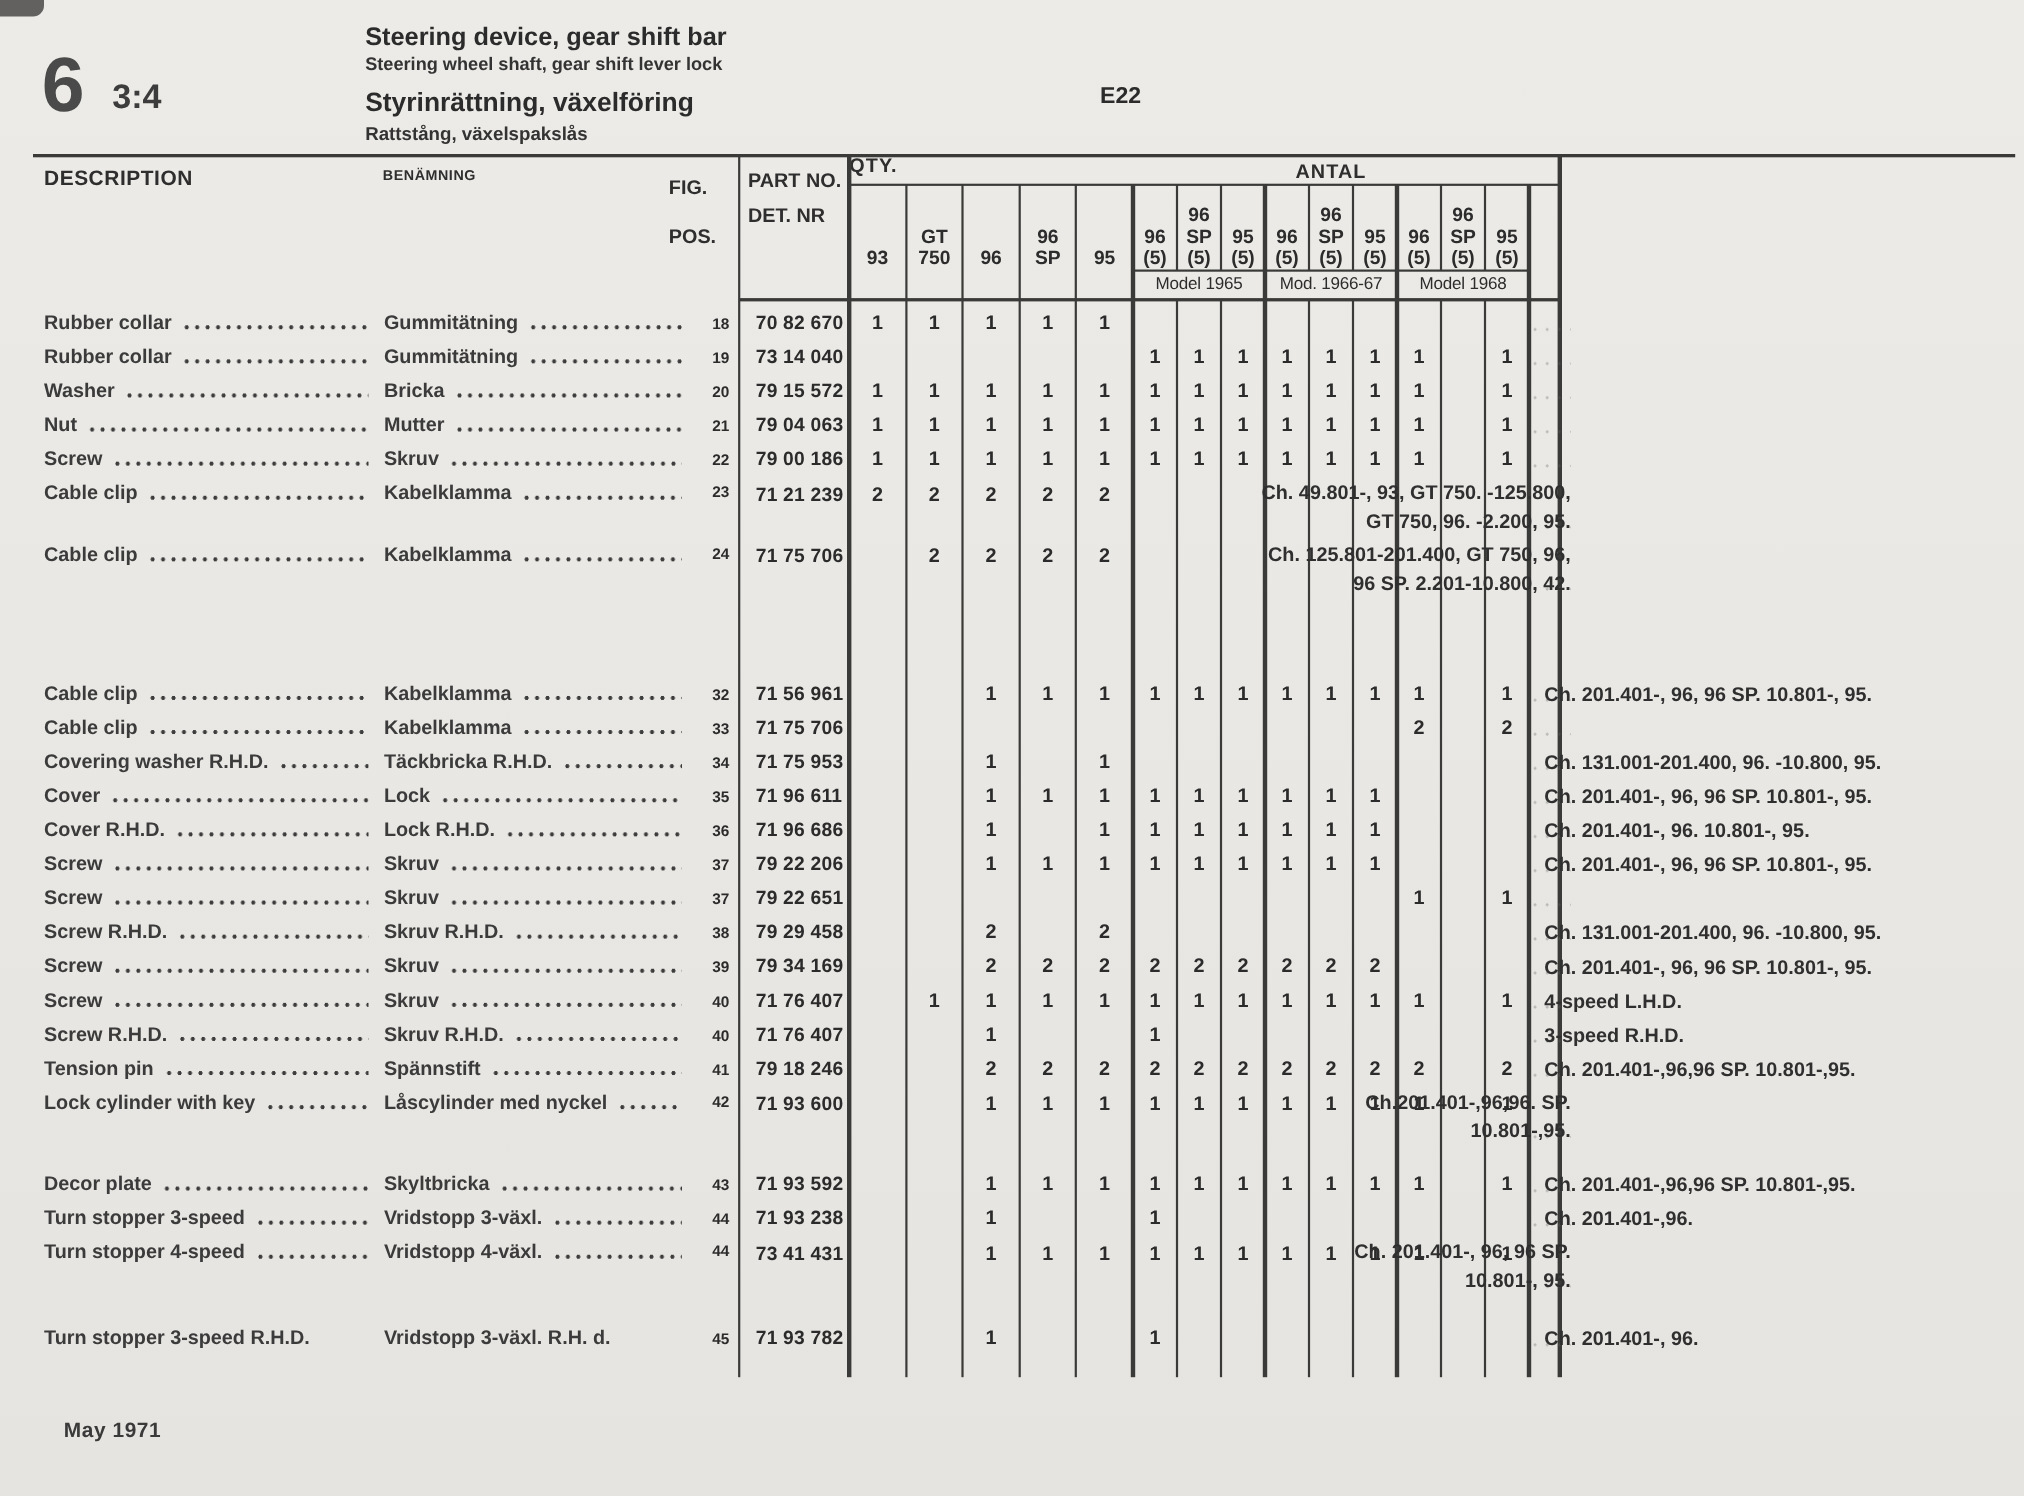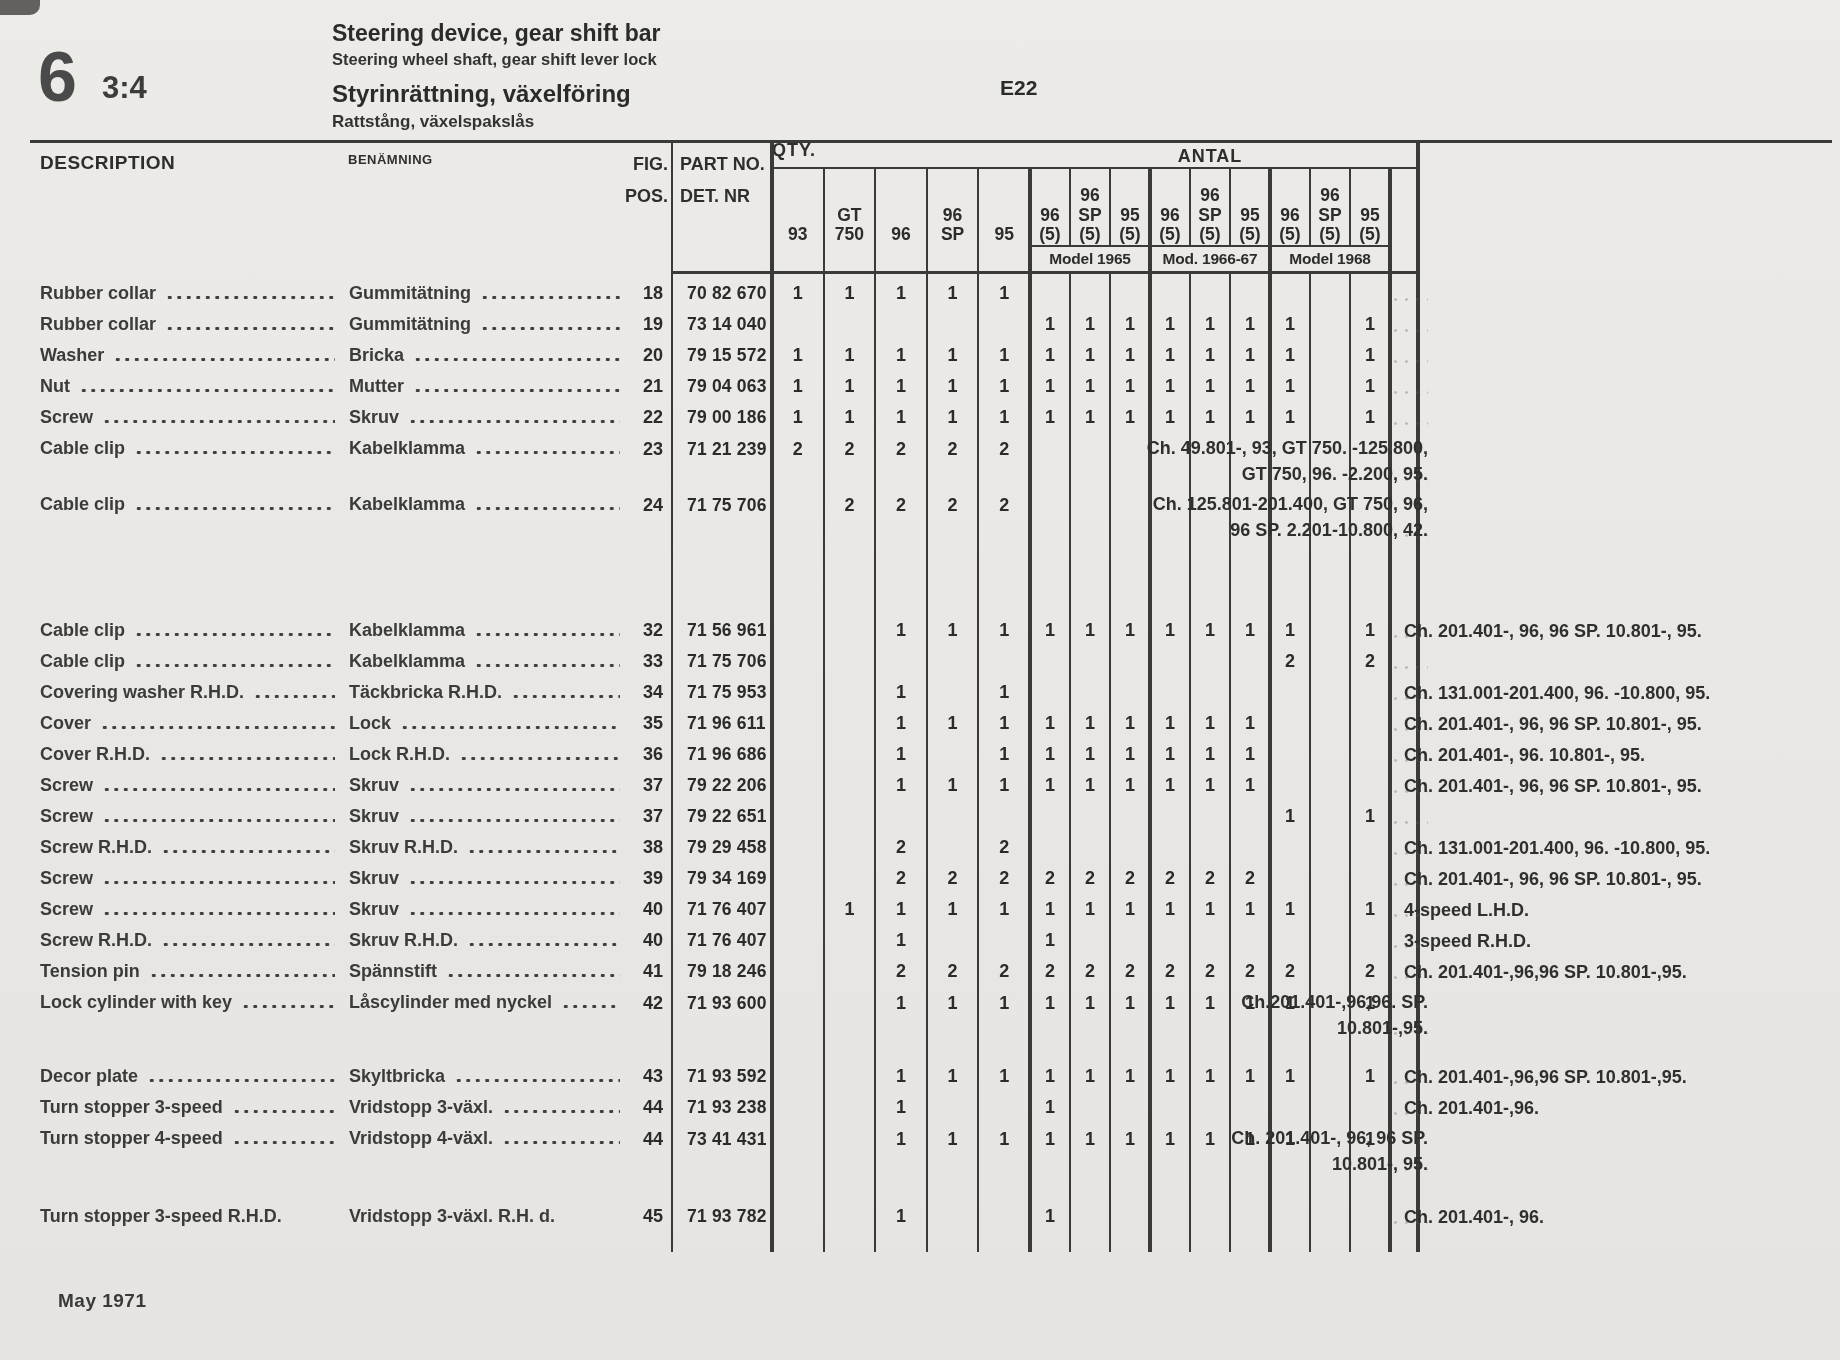--- a/index.html
+++ b/index.html
@@ -24,50 +24,50 @@
   #figure-ref { left:1000px; top:76px; font-size:21px; font-weight:700; color:#2b2b2b; }
   #brand-block { left:1593px; top:18px; width:220px; text-align:center; }
   #brand-logo { font-size:47px; font-weight:900; letter-spacing:1px; color:#454545; transform:scaleY(.74) scaleX(1.04); transform-origin:center top; line-height:1; }
   #brand-sub1 { font-size:16px; color:#7d7c7a; letter-spacing:1px; margin-top:2px; }
   #brand-sub2 { font-size:16px; color:#85837f; letter-spacing:1.5px; margin-top:1px; }
 
   
   .thead-label { font-weight:700; color:#2e2e2e; }
   #h-description { left:40px;  top:152px; font-size:19px; letter-spacing:.5px; }
   #h-benamning   { left:348px; top:152px; font-size:13px; letter-spacing:.5px; }
-  #h-figpos  { left:608px; top:148px; width:60px;  text-align:right; font-size:18px; line-height:32px; }
+  #h-figpos  { left:608px; top:148px; width:60px;  text-align:left; font-size:18px; line-height:45px; }
   #h-partno  { left:680px; top:148px; width:95px;  font-size:18px; line-height:32px; }
   #h-qty     { left:772px;  top:140px; width:258px; text-align:left; font-size:18px; letter-spacing:1px; }
   #h-antal   { left:1030px; top:146px; width:360px; text-align:center; font-size:18px; letter-spacing:1px; }
   #h-remarks { left:1430px; top:150px; width:340px; text-align:center; font-size:18px; line-height:33px; letter-spacing:.5px; }
 
   .grid-line { position:absolute; background:#3a3a39; }
 
   .colhead { position:absolute; top:172px; height:72px; display:flex; flex-direction:column;
              justify-content:flex-end; align-items:center; font-size:17.5px; font-weight:700;
              line-height:1.1; color:#2c2c2c; }
   .band { position:absolute; top:247px; height:23px; display:flex; align-items:center; justify-content:center;
-          font-size:15.5px; font-weight:700; letter-spacing:-.2px; color:#2c2c2c; white-space:nowrap; }
+          font-size:15.5px; font-weight:400; letter-spacing:-.2px; color:#2c2c2c; white-space:nowrap; }
 
   
   #rows-host { left:40px; top:278px; width:1768px; }
   .section { display:block; }
   .row { display:grid;
          grid-template-columns:305px 285px 42px 100px repeat(5,51.6px) repeat(9,40px) 38px 380px;
          align-items:center; min-height:31px; }
   .row.tall { min-height:56px; align-items:start; }
   .row.tall .cell { padding-top:2px; }
   .cell { min-height:1px; }
   .desc, .ben { display:flex; align-items:flex-end; font-size:18px; font-weight:700; color:#3b3b3b; white-space:nowrap; }
   .ben { padding-left:4px; }
   .row.tall .desc, .row.tall .ben { margin-top:3px; }
   .leader { flex:1 1 auto; height:9px; align-self:center; margin:8px 10px 0 9px;
             background-image:radial-gradient(circle, #3c3c3c 1.7px, rgba(0,0,0,0) 1.9px);
             background-size:9.5px 9px; background-repeat:repeat-x; background-position:left center; }
-  .fig  { text-align:right; padding-right:9px; font-size:18px; font-weight:700; color:#2b2b2b; }
+  .fig  { text-align:right; padding-right:9px; font-size:14px; font-weight:700; color:#2b2b2b; }
   .part { padding-left:15px; font-size:17.5px; font-weight:700; letter-spacing:.2px; color:#2b2b2b; white-space:nowrap; }
   .qtycell { text-align:center; font-size:18px; font-weight:700; color:#2b2b2b; }
   .row.tall .qtycell, .row.tall .fig, .row.tall .part { margin-top:4px; }
   .remarks { grid-column:19; padding-left:14px; font-size:18px; font-weight:700; color:#2f2f2f; white-space:nowrap;
              align-self:stretch; display:flex; flex-direction:column; justify-content:center;
              background-image:radial-gradient(circle, rgba(95,95,95,.33) 1.3px, rgba(0,0,0,0) 1.5px);
              background-size:11px 5px; background-repeat:repeat-x; background-position:left calc(100% - 7px); }
   .remarks .rline { line-height:26px; }
   .row.tall .remarks { justify-content:flex-start; padding-top:2px;align-items:flex-end; }
 

